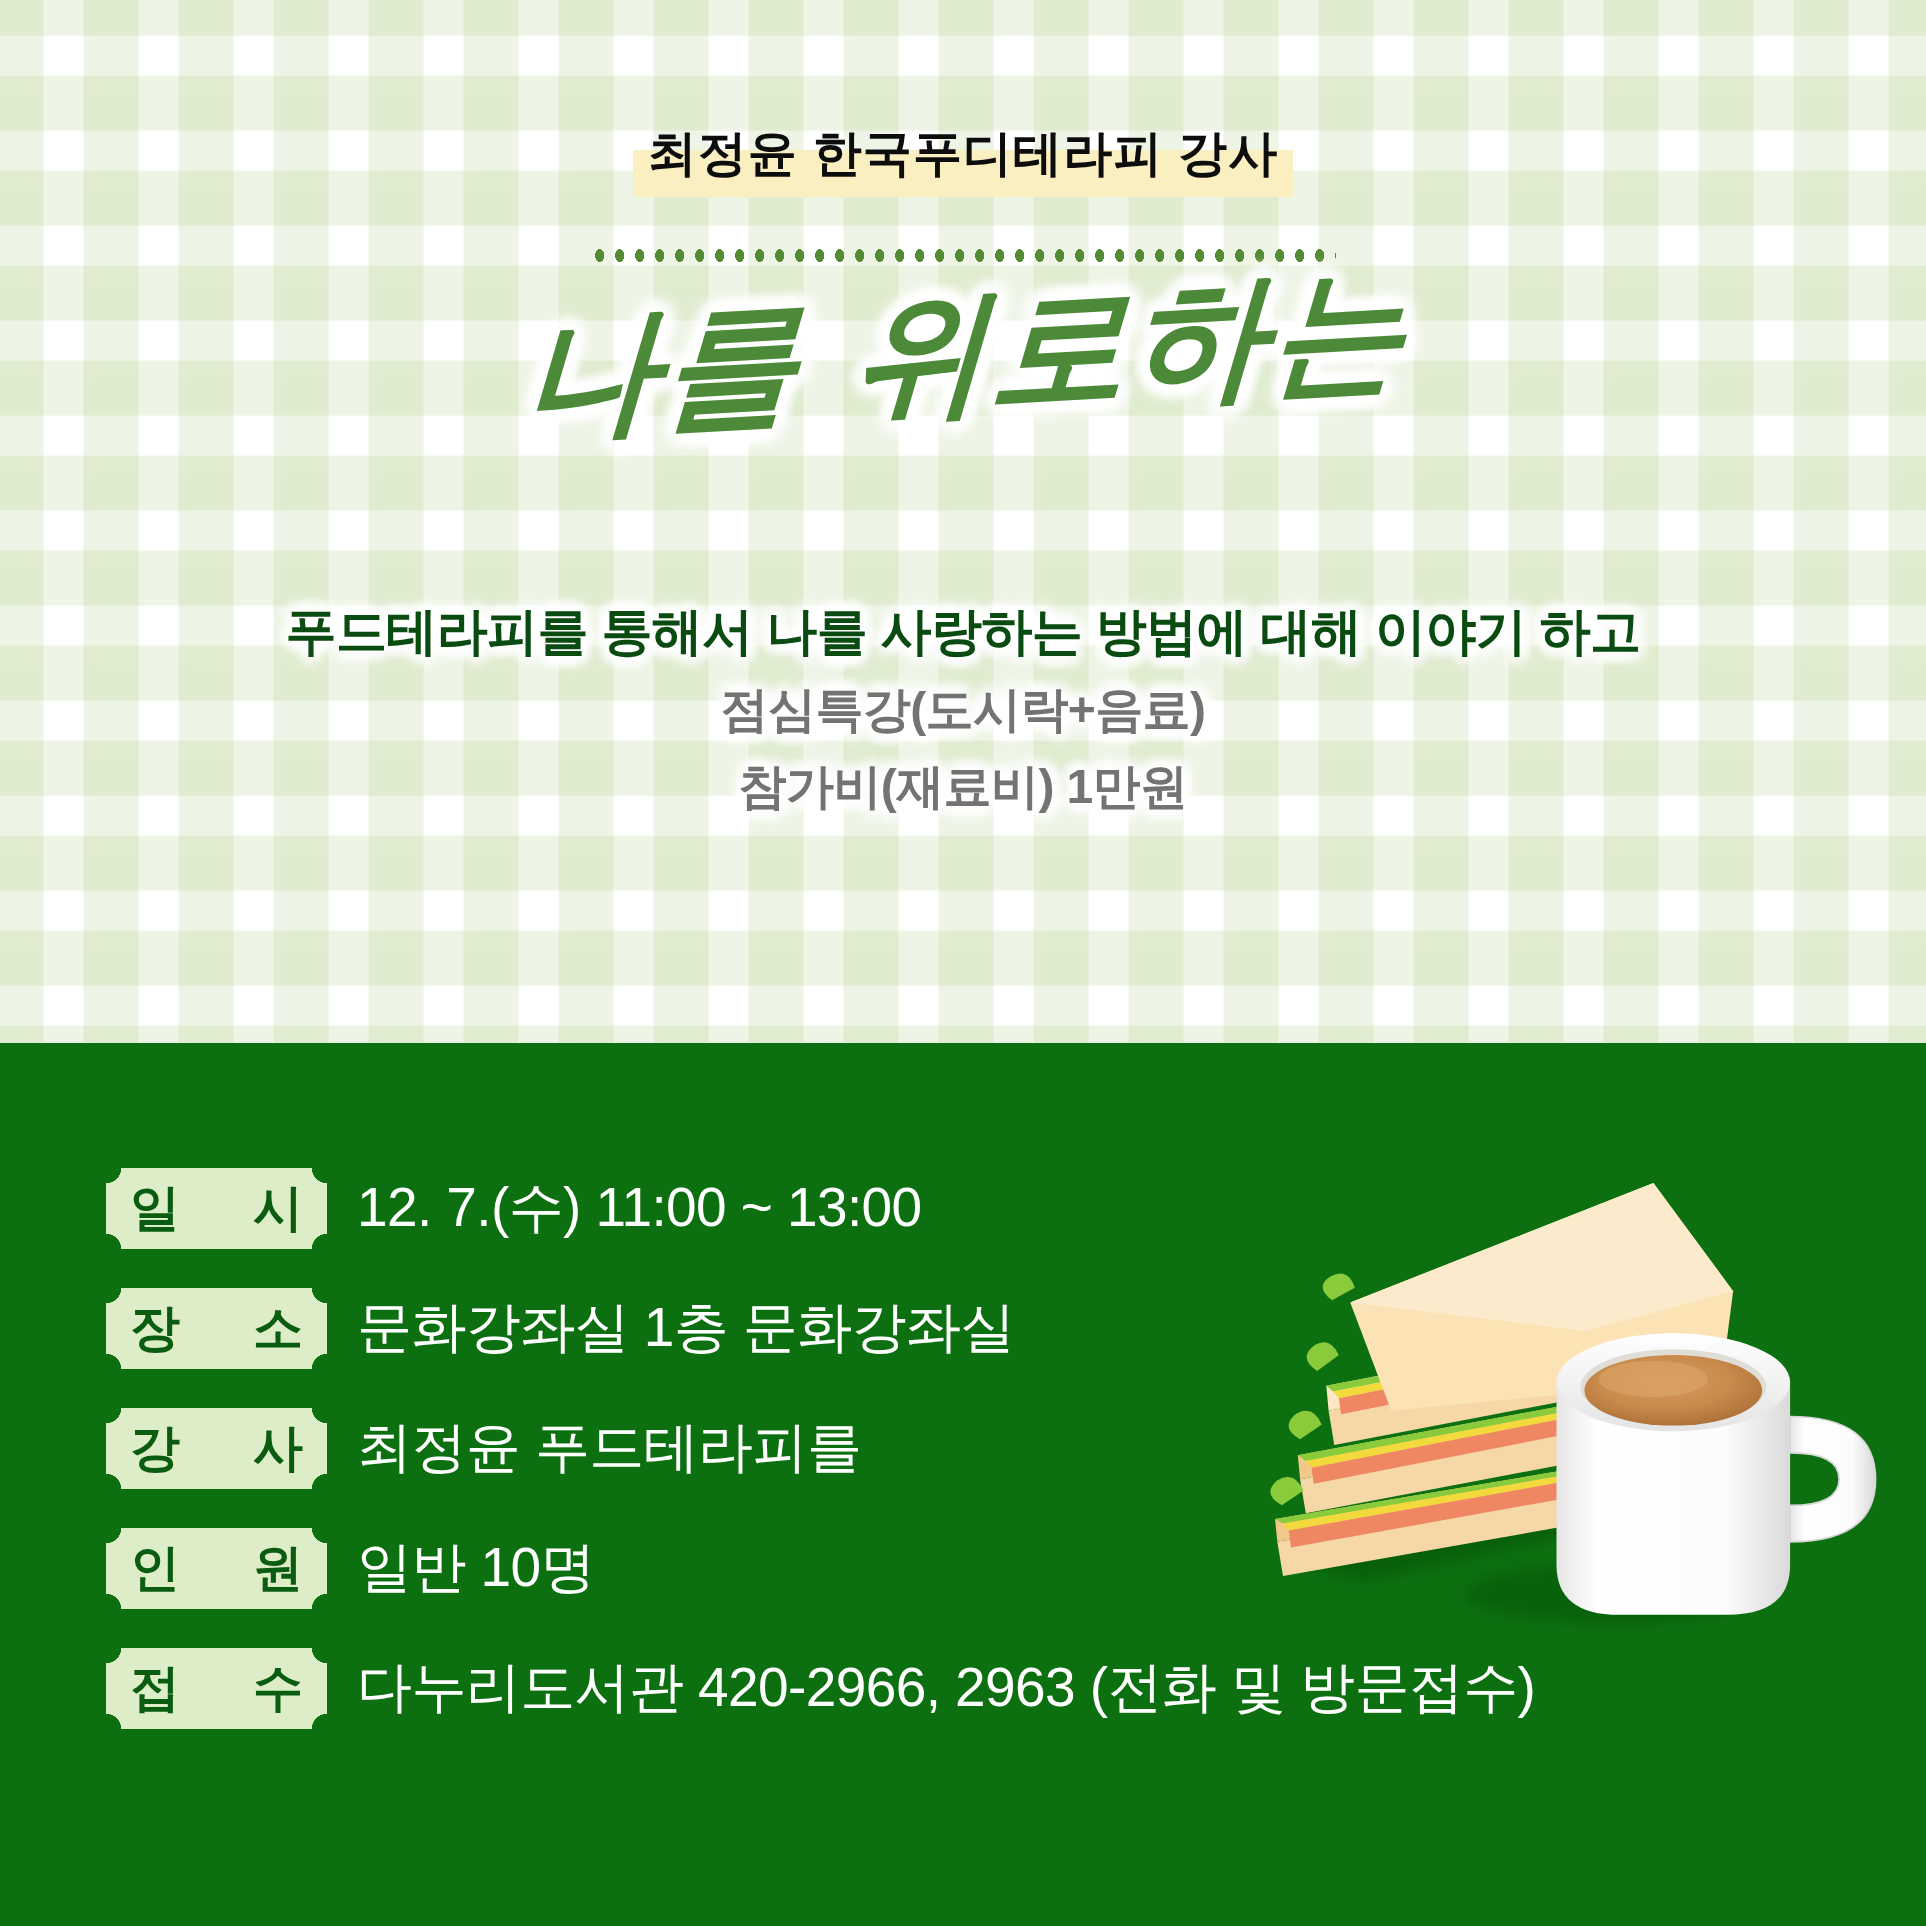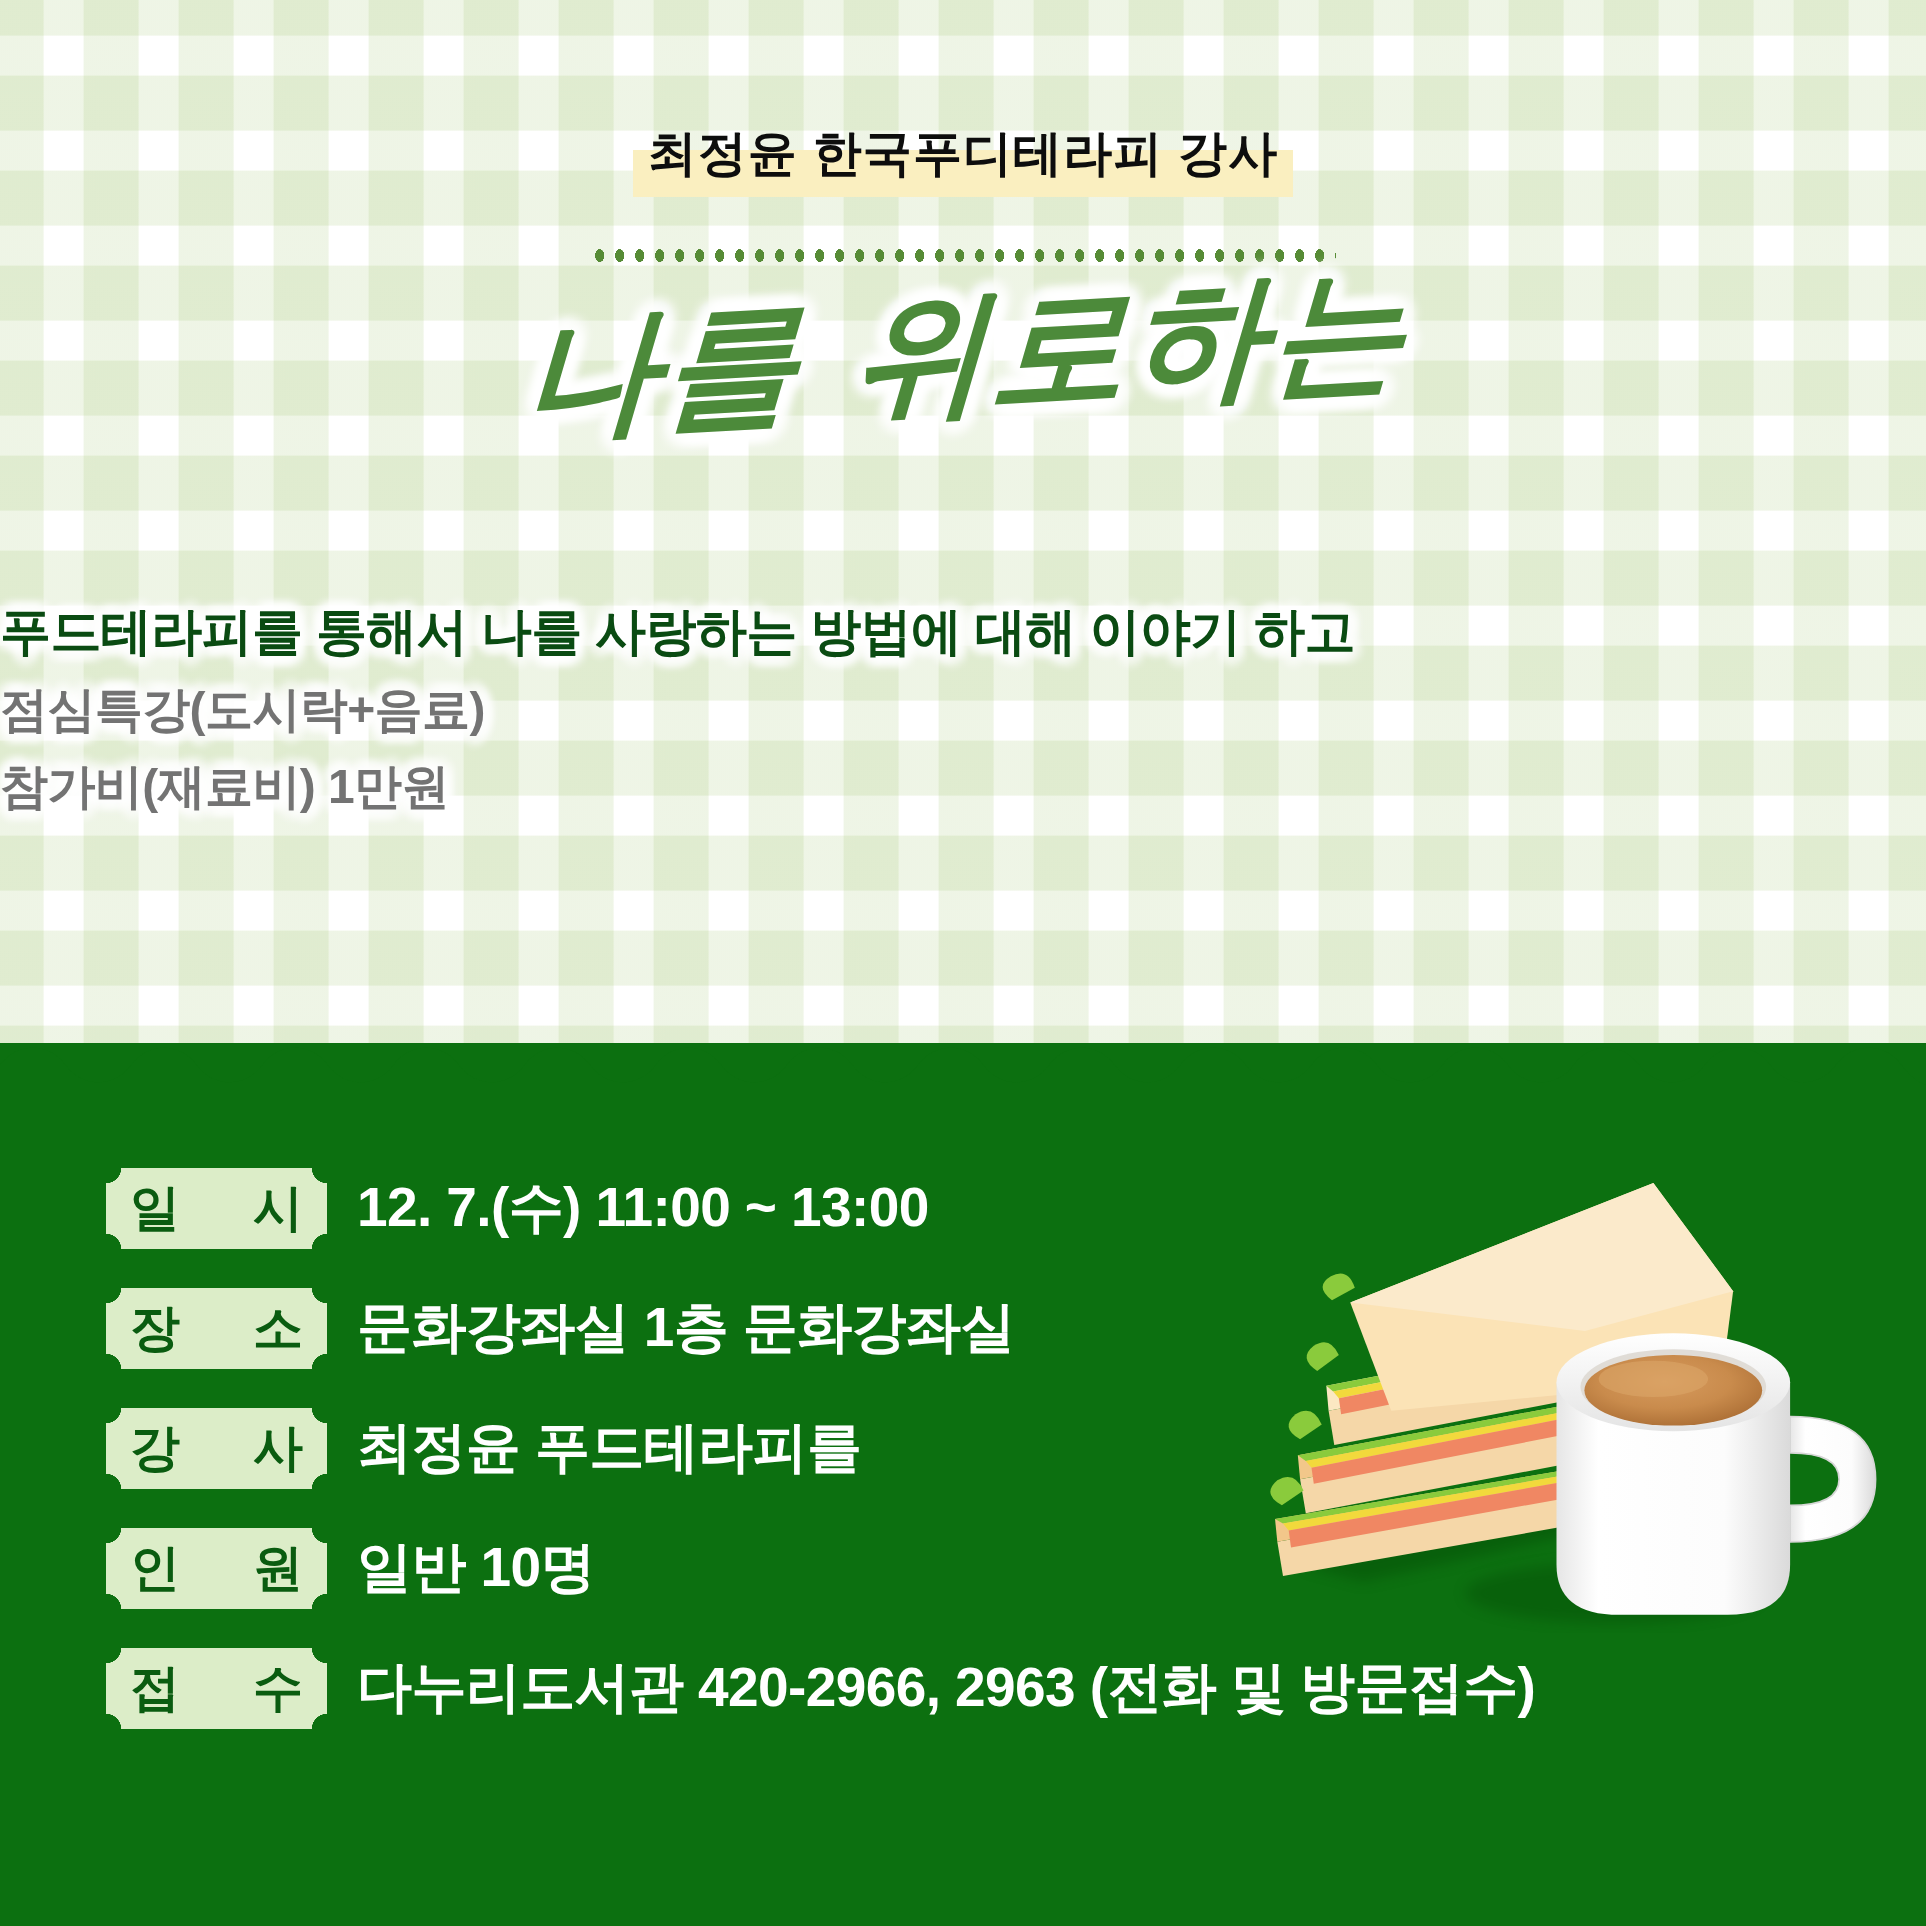--- a/index.html
+++ b/index.html
@@ -123,20 +123,21 @@
        0 15px 11.4px #fff, 0 -15px 11.4px #fff,
        10.8px 10.8px 11.4px #fff, -10.8px -10.8px 11.4px #fff,
        10.8px -10.8px 11.4px #fff, -10.8px 10.8px 11.4px #fff;
   }
 
   
   .desc {
     position:absolute;
     left:0; top:593px;
     width:1926px;
+    text-align:center;
   }
   .desc-line {
     font-size:51px;
     font-weight:bold;
     color:#0A4B12;
     line-height:1.52;
     letter-spacing:-0.6px;
     text-shadow:
       0 0 11.4px #fff,
       9px 0 8px #fff, -9px 0 8px #fff,
@@ -184,21 +185,21 @@
       radial-gradient(circle 15px at 0 0, rgba(0,0,0,0) 0 15px, #000 15.4px),
       radial-gradient(circle 15px at 100% 0, rgba(0,0,0,0) 0 15px, #000 15.4px),
       radial-gradient(circle 15px at 0 100%, rgba(0,0,0,0) 0 15px, #000 15.4px),
       radial-gradient(circle 15px at 100% 100%, rgba(0,0,0,0) 0 15px, #000 15.4px);
     mask-composite:intersect;
   }
   .badge span { display:block; }
   .info-value {
     margin-left:30px;
     font-size:55px;
-    font-weight:bold;
+    font-weight:normal;
     color:#ffffff;
     letter-spacing:-0.6px;
     white-space:nowrap;
   }
 
   
   .food {
     position:absolute;
     left:1220px; top:1143px;
     width:673px; height:490px;

